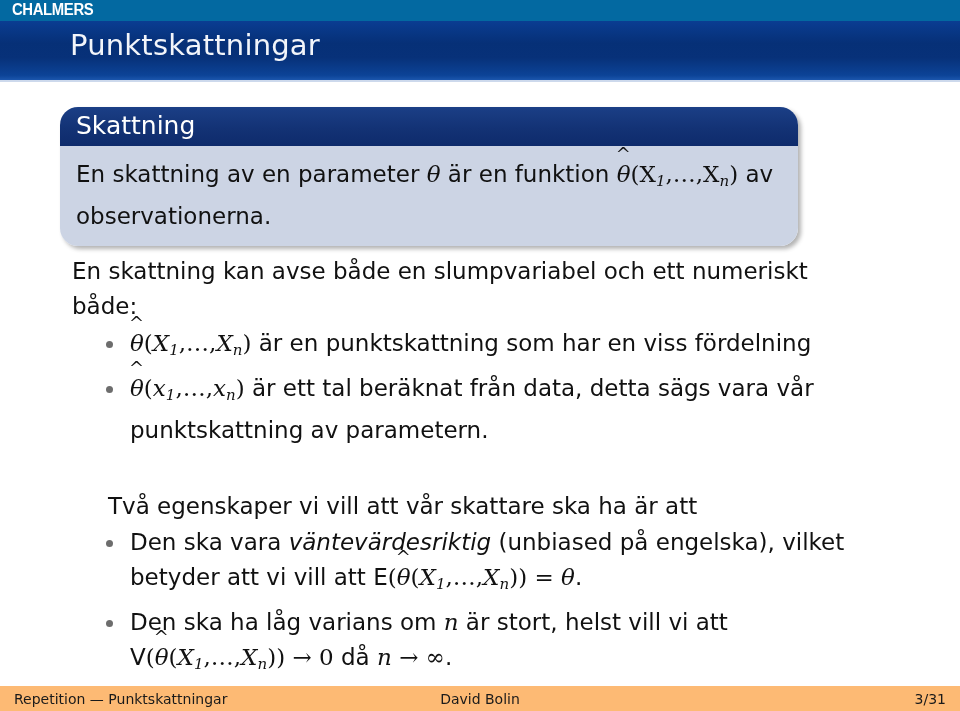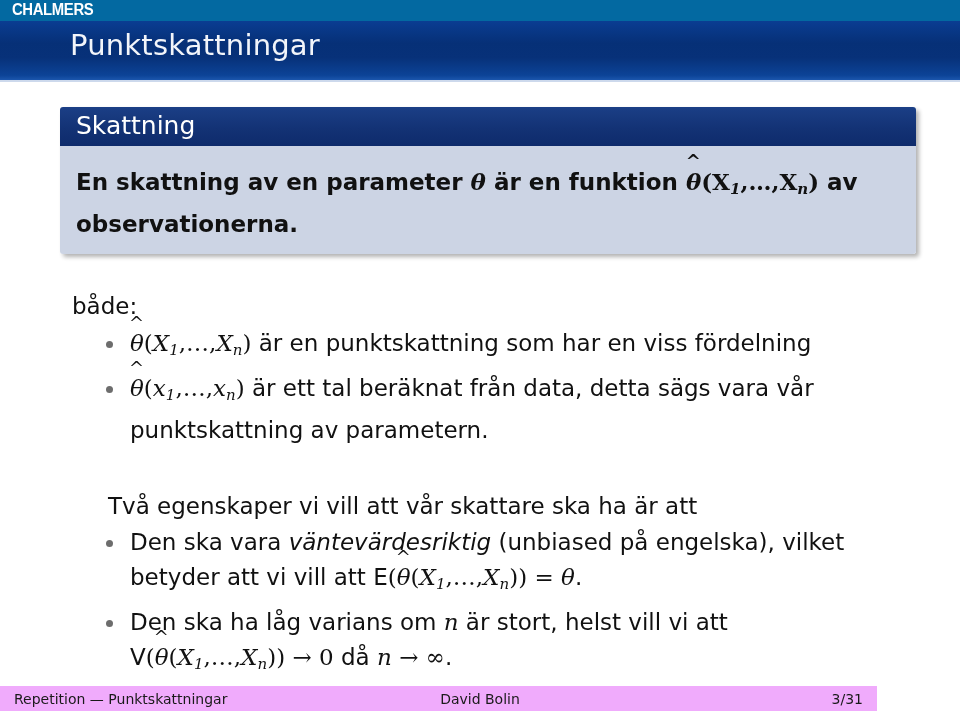--- a/index.html
+++ b/index.html
@@ -77,40 +77,39 @@
     width: 960px;
     height: 604px;
     background: #ffffff;
   }
 
   
   .block {
     position: absolute;
     left: 60px;
     top: 25px;
-    width: 856px;
-    border-radius: 3px;
+    width: 738px;
+    border-radius: 18px;
     box-shadow: 3px 3px 4px rgba(0,0,0,0.30);
     overflow: hidden;
   }
   .block-title {
     background: linear-gradient(to bottom, #1b3f86 0%, #133275 55%, #0e2b6b 100%);
     color: #ffffff;
     font-size: 25px;
     line-height: 30px;
     padding: 4px 0 5px 16px;
     font-weight: 400;
   }
   .block-body {
     background: #ccd4e4;
     color: #111111;
-    padding: 18px 22px 12px 16px;
+    padding: 11px 22px 12px 16px;
     font-size: 23px;
     line-height: 35px;
-    font-weight: bold;
   }
 
   
   .para {
     position: absolute;
     font-size: 23px;
     line-height: 35px;
     color: #111111;
   }
   .para-1 { left: 72px; top: 172px; width: 830px; }
@@ -180,23 +179,23 @@
   em.it {
     font-style: italic;
     text-align: center;
   }
 
   
   .footer {
     position: absolute;
     left: 0;
     top: 686px;
-    width: 877px;
+    width: 960px;
     height: 25px;
-    background: #f0abfc;
+    background: #fdba74;
     color: #1a1a1a;
   }
   .footer-left {
     position: absolute;
     left: 14px;
     top: 4px;
     font-size: 14px;
     line-height: 18px;
   }
   .footer-center {
@@ -231,21 +230,21 @@
 
   <div class="block">
     <div class="block-title">Skattning</div>
     <div class="block-body">
       <span>En skattning av en parameter </span><span class="m">θ</span><span> är en funktion </span><span class="hat-wrap m"><span class="hat">^</span><span>θ</span></span><span class="mr">(X</span><span class="sub">1</span><span class="mr">,…,X</span><span class="sub">n</span><span class="mr">)</span><span> av</span><br>
       <span>observationerna.</span>
     </div>
   </div>
 
   <div class="para para-1">
-    <br>
+    <span>En skattning kan avse både en slumpvariabel och ett numeriskt</span><br>
     <span>både:</span>
   </div>
 
   <ul class="bul bul-1">
 
     <li>
       <span class="dot"></span>
       <span class="hat-wrap m"><span class="hat">^</span><span>θ</span></span><span class="mr">(</span><span class="m">X</span><span class="sub">1</span><span class="mr">,</span><span class="mr">…</span><span class="mr">,</span><span class="m">X</span><span class="sub">n</span><span class="mr">)</span><span> är en punktskattning som har en viss fördelning</span><br>
     </li>
 

